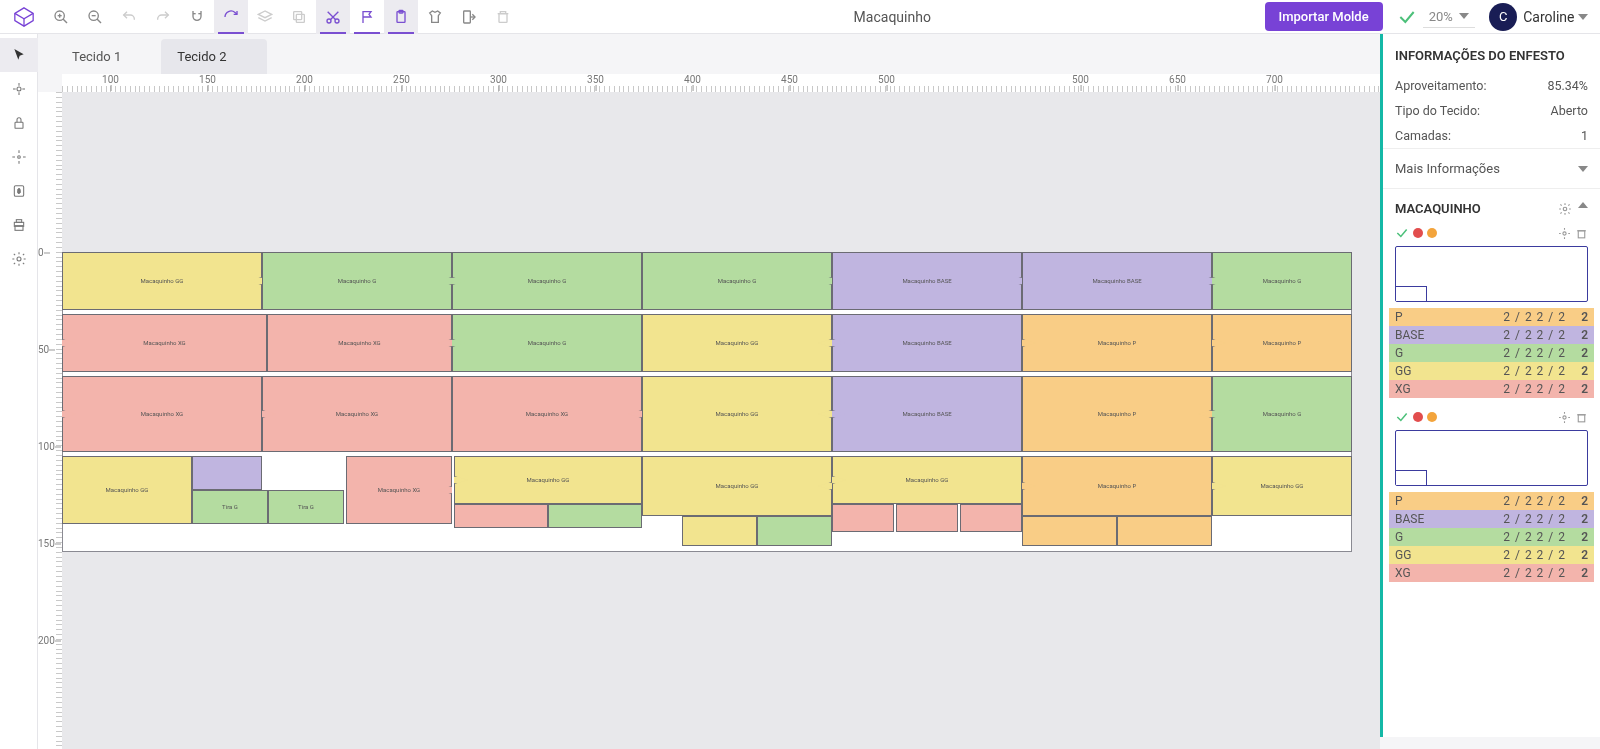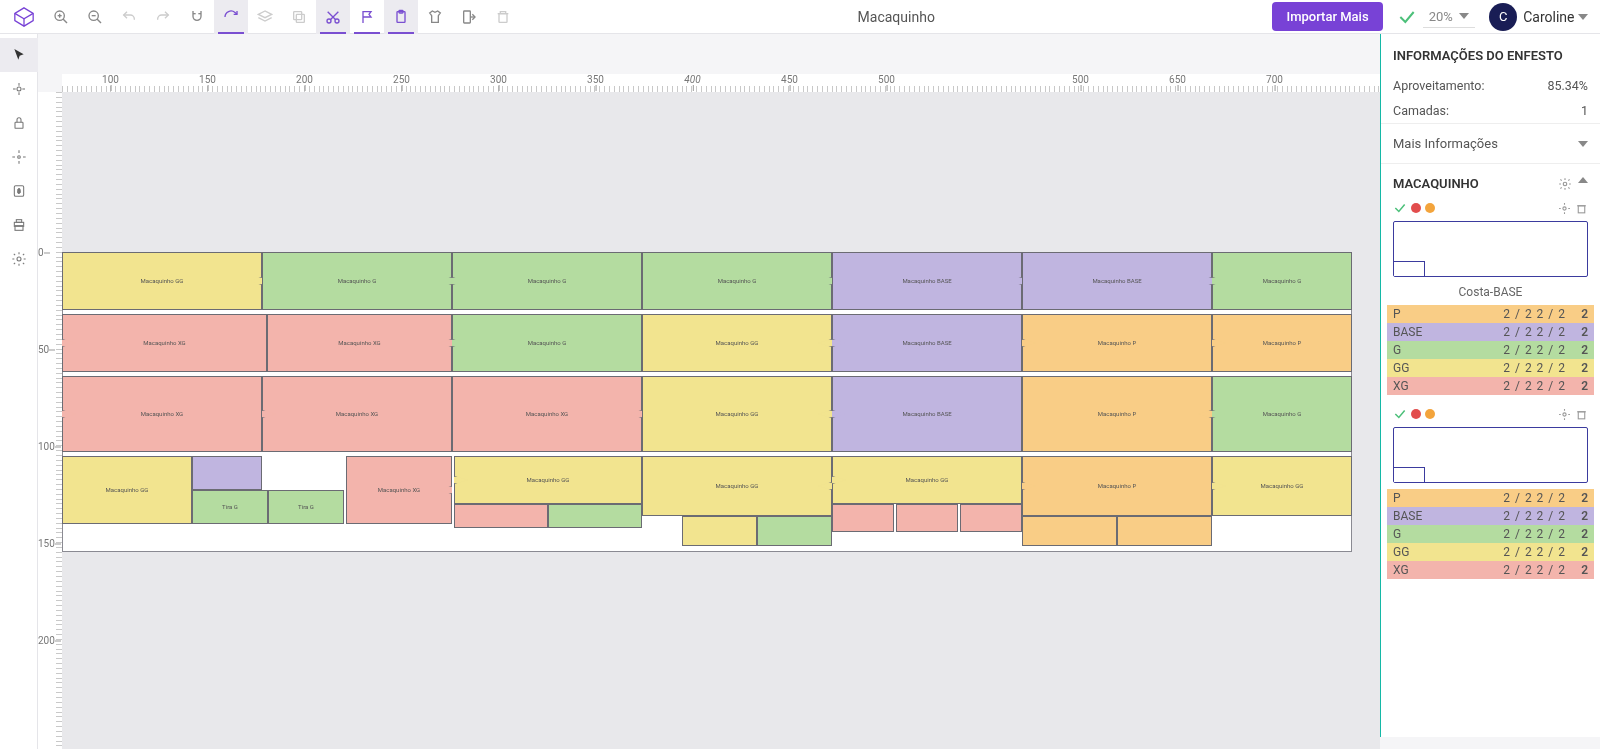--- a/index.html
+++ b/index.html
@@ -36,21 +36,21 @@
   .ruler-v { position:absolute; top:18px; left:0; width:24px; bottom:0; background:#fff; font-size:10px; color:#777; }
   .ruler-v .tick-major { position:absolute; left:0; transform:translateY(-50%); }
   .ruler-v .tick-major::after { content:""; position:absolute; top:50%; right:-6px; width:6px; height:1px; background:#999; }
   .ruler-v .minors { position:absolute; top:0; bottom:0; right:0; width:6px; background-image:repeating-linear-gradient(to bottom, #bbb 0 1px, transparent 1px 4.84px); opacity:.8; }
   .stage { position:absolute; top:18px; left:24px; right:0; bottom:0; background:#e8e8eb; overflow:hidden; }
   .fabric { position:absolute; background:#fff; border:1px solid #8a8a92; }
   .piece { position:absolute; border:1px solid #6b6b73; display:flex; align-items:center; justify-content:center; font-size:6px; color:#555; text-align:center; line-height:1.1; }
   .notch-l { position:absolute; left:-1px; top:50%; width:14px; height:8px; border-top:1px solid #6b6b73; border-bottom:1px solid #6b6b73; transform:translateY(-50%); clip-path:polygon(0 0,100% 50%,0 100%); }
   .notch-r { position:absolute; right:-1px; top:50%; width:14px; height:8px; border-top:1px solid #6b6b73; border-bottom:1px solid #6b6b73; transform:translateY(-50%); clip-path:polygon(100% 0,0 50%,100% 100%); }
   
-  .rightpanel { position:absolute; top:34px; right:0; width:220px; bottom:12px; background:#fff; border-left:1px solid #14b8a6; overflow-y:auto; font-size:12.5px; color:#555; }
+  .rightpanel { position:absolute; top:34px; right:0; width:220px; bottom:12px; background:#fff; border-left:3px solid #14b8a6; overflow-y:auto; font-size:12.5px; color:#555; }
   .rp-title { font-size:13px; font-weight:600; color:#333; padding:14px 12px 10px; }
   .rp-row { display:flex; justify-content:space-between; padding:5px 12px; font-size:12.5px; }
   .rp-more { display:flex; justify-content:space-between; align-items:center; padding:12px 12px; border-top:1px solid #eee; border-bottom:1px solid #eee; cursor:pointer; font-size:13px; }
   .rp-piece-head { display:flex; justify-content:space-between; align-items:center; padding:12px 12px 8px; font-size:13px; font-weight:600; color:#333; }
   .rp-dots { display:flex; gap:4px; padding:2px 12px 0; align-items:center; }
   .dot { width:10px; height:10px; border-radius:50%; }
   .rp-thumb { margin:6px 12px; height:56px; border:1px solid #3b3b9e; border-radius:2px; position:relative; }
   .rp-thumb::before { content:""; position:absolute; left:0; bottom:0; width:30px; height:14px; border-top:1px solid #3b3b9e; border-right:1px solid #3b3b9e; background:#fff; }
   .rp-piece-name { text-align:center; font-size:12px; color:#666; padding:2px 0 6px; }
   .rp-size-tbl { margin:0 6px 10px; }
@@ -166,21 +166,21 @@
       </div>
     <div class="tb-btn dim">
         <svg width="16" height="16" viewBox="0 0 24 24" fill="none" stroke="#ccc" stroke-width="2">
           <polyline points="4 7 20 7"></polyline>
           <path d="M8 7V4h8v3"></path>
           <rect x="6" y="7" width="12" height="13" rx="1"></rect>
         </svg>
       </div>
   </div>
   <div class="title">Macaquinho</div>
-  <button class="btn-import">Importar Mais</button>
+  <button class="btn-import">Importar Molde</button>
   <div class="tb-check">
       <svg width="20" height="20" viewBox="0 0 24 24" fill="none" stroke="#4cc07a" stroke-width="2.4">
         <polyline points="4 12 10 18 20 6"></polyline>
       </svg>
     </div>
   <div class="zoom-sel"><span>20%</span>&nbsp;&nbsp;<span class="chev"></span></div>
   <div class="user">
     <div class="avatar">C</div>
     <span>Caroline</span>&nbsp;<span class="chev"></span>
   </div>
@@ -228,30 +228,34 @@
     </div>
   <div class="lr-btn">
       <svg width="16" height="16" viewBox="0 0 24 24" fill="none" stroke="#777" stroke-width="1.6">
         <circle cx="12" cy="12" r="3"></circle>
         <path d="M12 2v3M12 19v3M4.2 4.2l2 2M17.8 17.8l2 2M2 12h3M19 12h3M4.2 19.8l2-2M17.8 6.2l2-2"></path>
       </svg>
     </div>
 </div>
 
 <div class="workspace">
+  <div class="tabs">
+    <div class="tab">Tecido 1</div>
+    <div class="tab active">Tecido 2</div>
+  </div>
   <div class="canvas-wrap">
     <div class="ruler-h">
         <div class="minors"></div>
         <div class="tick-major" style="left: 48.5px;">100</div>
         <div class="tick-major" style="left: 145.5px;">150</div>
         <div class="tick-major" style="left: 242.5px;">200</div>
         <div class="tick-major" style="left: 339.5px;">250</div>
         <div class="tick-major" style="left: 436.5px;">300</div>
         <div class="tick-major" style="left: 533.5px;">350</div>
-        <div class="tick-major" style="left: 630.5px; font-style: italic;">400</div>
+        <div class="tick-major" style="left: 630.5px;">400</div>
         <div class="tick-major" style="left: 727.5px;">450</div>
         <div class="tick-major" style="left: 824.5px;">500</div>
         <div class="tick-major" style="left: 974px; margin-top: 20px;">550</div>
         <div class="tick-major" style="left: 1018.5px;">500</div>
         <div class="tick-major" style="left: 1115.5px;">650</div>
         <div class="tick-major" style="left: 1212.5px;">700</div>
       </div>
     <div class="ruler-v">
         <div class="minors"></div>
         <div class="tick-major" style="top: 160px;">0</div>
@@ -307,20 +311,24 @@
 </div>
 
 <div class="rightpanel">
   <div class="rp-title">INFORMAÇÕES DO ENFESTO</div>
   <div id="rp-info">
       <div class="rp-row">
         <span>Aproveitamento:</span>
         <span>85.34%</span>
       </div>
       <div class="rp-row">
+        <span>Tipo do Tecido:</span>
+        <span>Aberto</span>
+      </div>
+      <div class="rp-row">
         <span>Camadas:</span>
         <span>1</span>
       </div>
     </div>
   <div class="rp-more">
     <span>Mais Informações</span>
       <span class="chev"></span>
   </div>
   <div class="rp-piece-head">
     <span>MACAQUINHO</span>
@@ -352,21 +360,20 @@
             </svg>
           </span>
           <span>
             <svg width="13" height="13" viewBox="0 0 24 24" fill="none" stroke="#999" stroke-width="2">
               <polyline points="4 7 20 7"></polyline>
               <rect x="6" y="7" width="12" height="13"></rect>
             </svg>
           </span>
         </div>
         <div class="rp-thumb"></div>
-        <div class="rp-piece-name">Costa-BASE</div>
         <div class="rp-size-tbl">
           <div class="rp-size-row src-orange">
             <span class="lbl">P</span>
             <span class="vals">2  /  2   2  /  2</span>
             <span class="tot">2</span>
           </div>
           <div class="rp-size-row src-purple">
             <span class="lbl">BASE</span>
             <span class="vals">2  /  2   2  /  2</span>
             <span class="tot">2</span>

